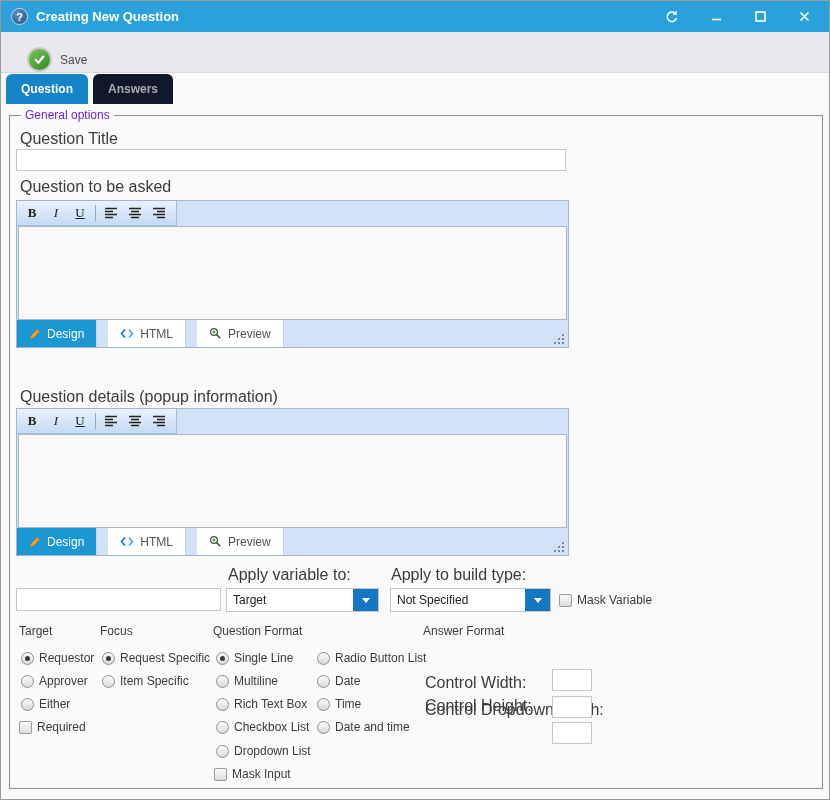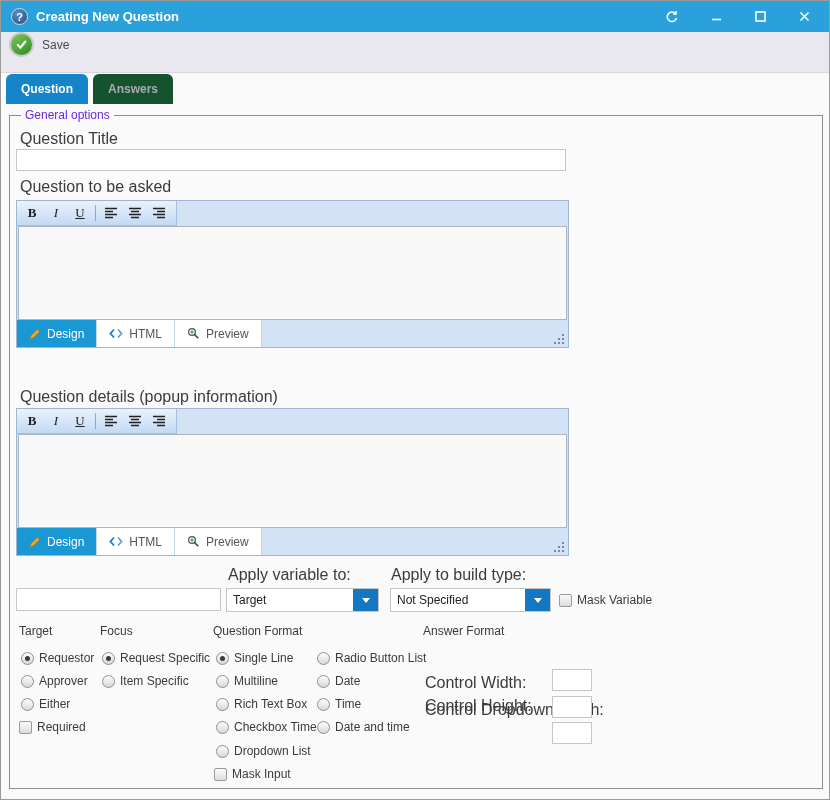--- a/index.html
+++ b/index.html
@@ -9,28 +9,28 @@
   .window { position:relative; width:830px; height:800px; border:1px solid #9a9a9a; background:#FAFAFA; overflow:hidden; }
 
   
   .titlebar { position:absolute; top:0; left:0; right:0; height:31px; background:#2AA1DA; display:flex; align-items:center; padding:0 10px; }
   .help-badge { width:17px; height:17px; border-radius:50%; background:radial-gradient(circle at 35% 30%, #5b8fc3, #1d4f86); border:1px solid #cfd9e4; color:#fff; font-size:11px; font-weight:bold; display:flex; align-items:center; justify-content:center; margin-right:8px; }
   .title-text { color:#fff; font-size:13px; font-weight:bold; }
   .titlebar-spacer { flex:1; }
   .tb-btn { width:30px; height:22px; display:flex; align-items:center; justify-content:center; cursor:default; margin-left:14px; }
 
   
-  .toolbar { position:absolute; top:31px; left:0; right:0; height:41px; background:#E9E8EE; border-bottom:1px solid #D8D8DC; display:flex; align-items:flex-start; padding:0 8px; }
+  .toolbar { position:absolute; top:31px; left:0; right:0; height:41px; background:#E9E8EE; border-bottom:1px solid #D8D8DC; display:flex; align-items:flex-end; padding:0 26px; }
   .save-button { display:flex; align-items:center; gap:8px; cursor:default; }
   .save-circle { width:25px; height:25px; border-radius:50%; background:linear-gradient(145deg,#7cc85c,#2f8a1f); border:2px solid #c9c9c9; display:flex; align-items:center; justify-content:center; }
   .save-label { font-size:12px; color:#4a4a4a; }
 
   
   .tabs { position:absolute; top:72px; left:0; right:0; height:31px; display:flex; align-items:flex-end; padding-left:5px; gap:5px; }
-  .tab { height:30px; display:flex; align-items:center; padding:0 15px; font-size:12px; font-weight:600; color:#fff; background:#14532d; border-radius:6px 6px 0 0; cursor:default; }
+  .tab { height:30px; display:flex; align-items:center; padding:0 15px; font-size:12px; font-weight:600; color:#fff; background:#0f172a; border-radius:6px 6px 0 0; cursor:default; }
   .tab--active { background:#1584C9; }
   .tab--disabled { color:#A9ACB0; }
 
   
   .group-box { position:absolute; top:114px; left:8px; width:814px; height:674px; border:1px solid #8C8C8C; }
   .group-legend { position:absolute; top:-8px; left:11px; background:#FAFAFA; padding:0 4px; font-size:12px; color:#6d28d9; }
   .gb-content { position:absolute; inset:0; }
 
   .fld-label { position:absolute; font-size:16px; color:#3b3b3b; white-space:nowrap; }
 
@@ -39,21 +39,21 @@
   
   .editor { position:absolute; left:6px; width:553px; height:148px; border:1px solid #9EB8D4; background:#D3E3F5; }
   .rt-toolbar { position:absolute; top:0; left:0; right:0; height:25px; background:#D3E3F5; }
   .rt-group { position:absolute; left:0; top:0; height:25px; width:160px; display:flex; align-items:center; gap:2px; padding:0 4px; background:linear-gradient(#EAF2FC,#C3DAF4); border-right:1px solid #A4BEDD; border-bottom:1px solid #A4BEDD; }
   .rt-btn { width:22px; height:20px; background:transparent; border:none; display:flex; align-items:center; justify-content:center; font-size:13px; color:#222; cursor:default; }
   .rt-b { font-family:"Liberation Serif",serif; font-weight:bold; }
   .rt-i { font-family:"Liberation Serif",serif; font-style:italic; }
   .rt-u { font-family:"Liberation Serif",serif; text-decoration:underline; }
   .rt-sep { width:1px; height:16px; background:#8FA8C8; margin:0 2px; }
   .rt-content { position:absolute; top:25px; left:1px; right:1px; height:94px; background:#F8F8F8; border:1px solid #ABB7C0; }
-  .rt-footer { position:absolute; bottom:0; left:0; right:0; height:27px; background:#D3E3F5; display:flex; align-items:stretch; }
+  .rt-footer { position:absolute; bottom:0; left:0; right:0; height:27px; background:#D3E3F5; display:flex; align-items:stretch;gap:11px; }
   .rt-tab { display:flex; align-items:center; gap:6px; padding:0 12px; font-size:12px; color:#555; background:#fff; border-right:1px solid #C3D6EC; cursor:default; }
   .rt-tab--active { background:#1B97D4; color:#fff; }
   .rt-grip { margin-left:auto; align-self:flex-end; padding:3px 4px; }
 
   
   .dropdown { position:absolute; height:24px; background:#fff; border:1px solid #C6C6C6; display:flex; align-items:center; cursor:default; }
   .dd-value { flex:1; font-size:12px; color:#222; padding:0 6px; white-space:nowrap; overflow:hidden; }
   .dd-btn { width:25px; height:100%; background:#1377C2; display:flex; align-items:center; justify-content:center; }
   .dd-tri { width:0; height:0; border-left:4px solid transparent; border-right:4px solid transparent; border-top:5px solid #fff; }
 
@@ -308,21 +308,21 @@
       <div class="opt-row" style="left:206px;top:557px">
         <span class="radio"></span>
         <span>Multiline</span>
       </div>
       <div class="opt-row" style="left:206px;top:580px">
         <span class="radio"></span>
         <span>Rich Text Box</span>
       </div>
       <div class="opt-row" style="left:206px;top:603px">
         <span class="radio"></span>
-        <span>Checkbox Time</span>
+        <span>Checkbox List</span>
       </div>
       <div class="opt-row" style="left:206px;top:627px">
         <span class="radio"></span>
         <span>Dropdown List</span>
       </div>
       <div class="opt-row" style="left:204px;top:650px">
         <span class="checkbox"></span>
         <span>Mask Input</span>
       </div>
 

